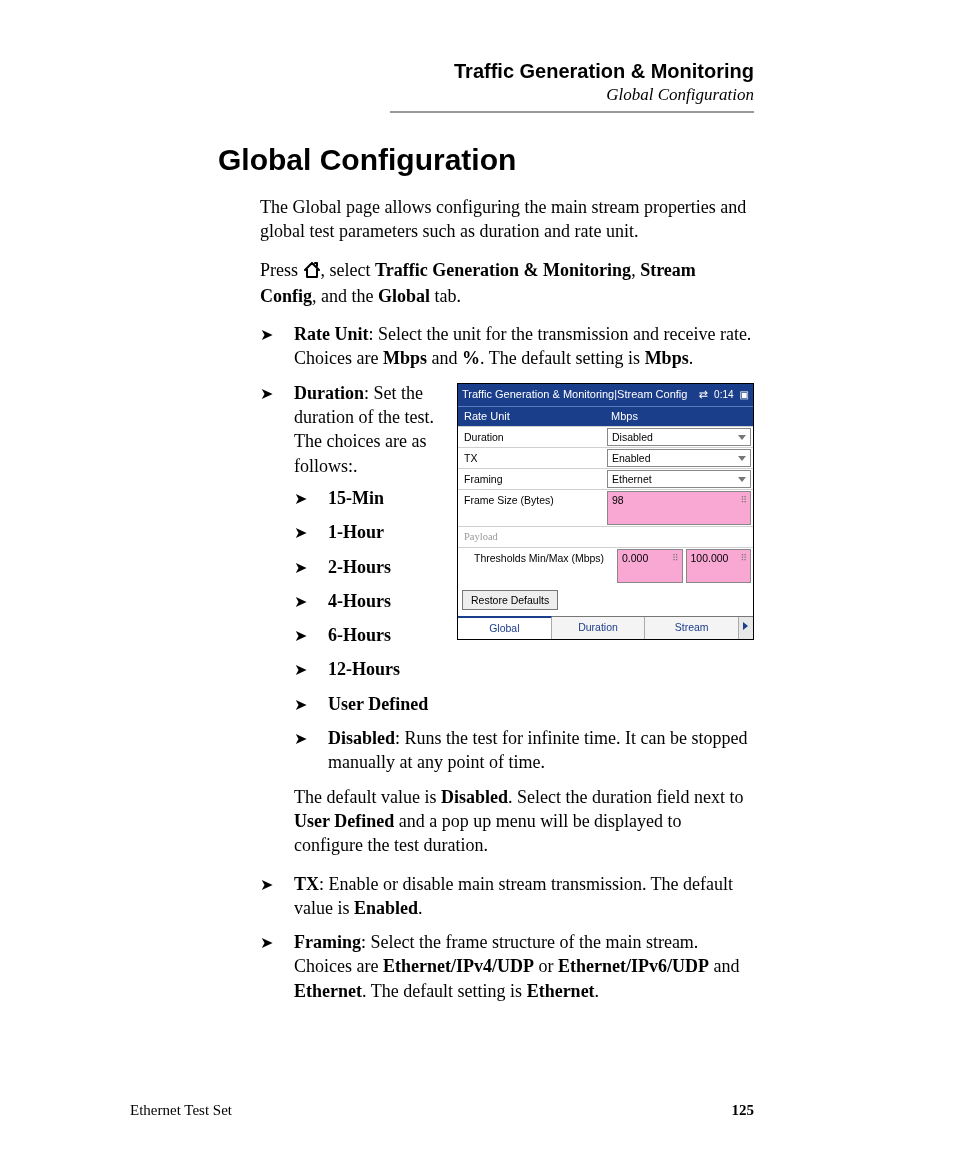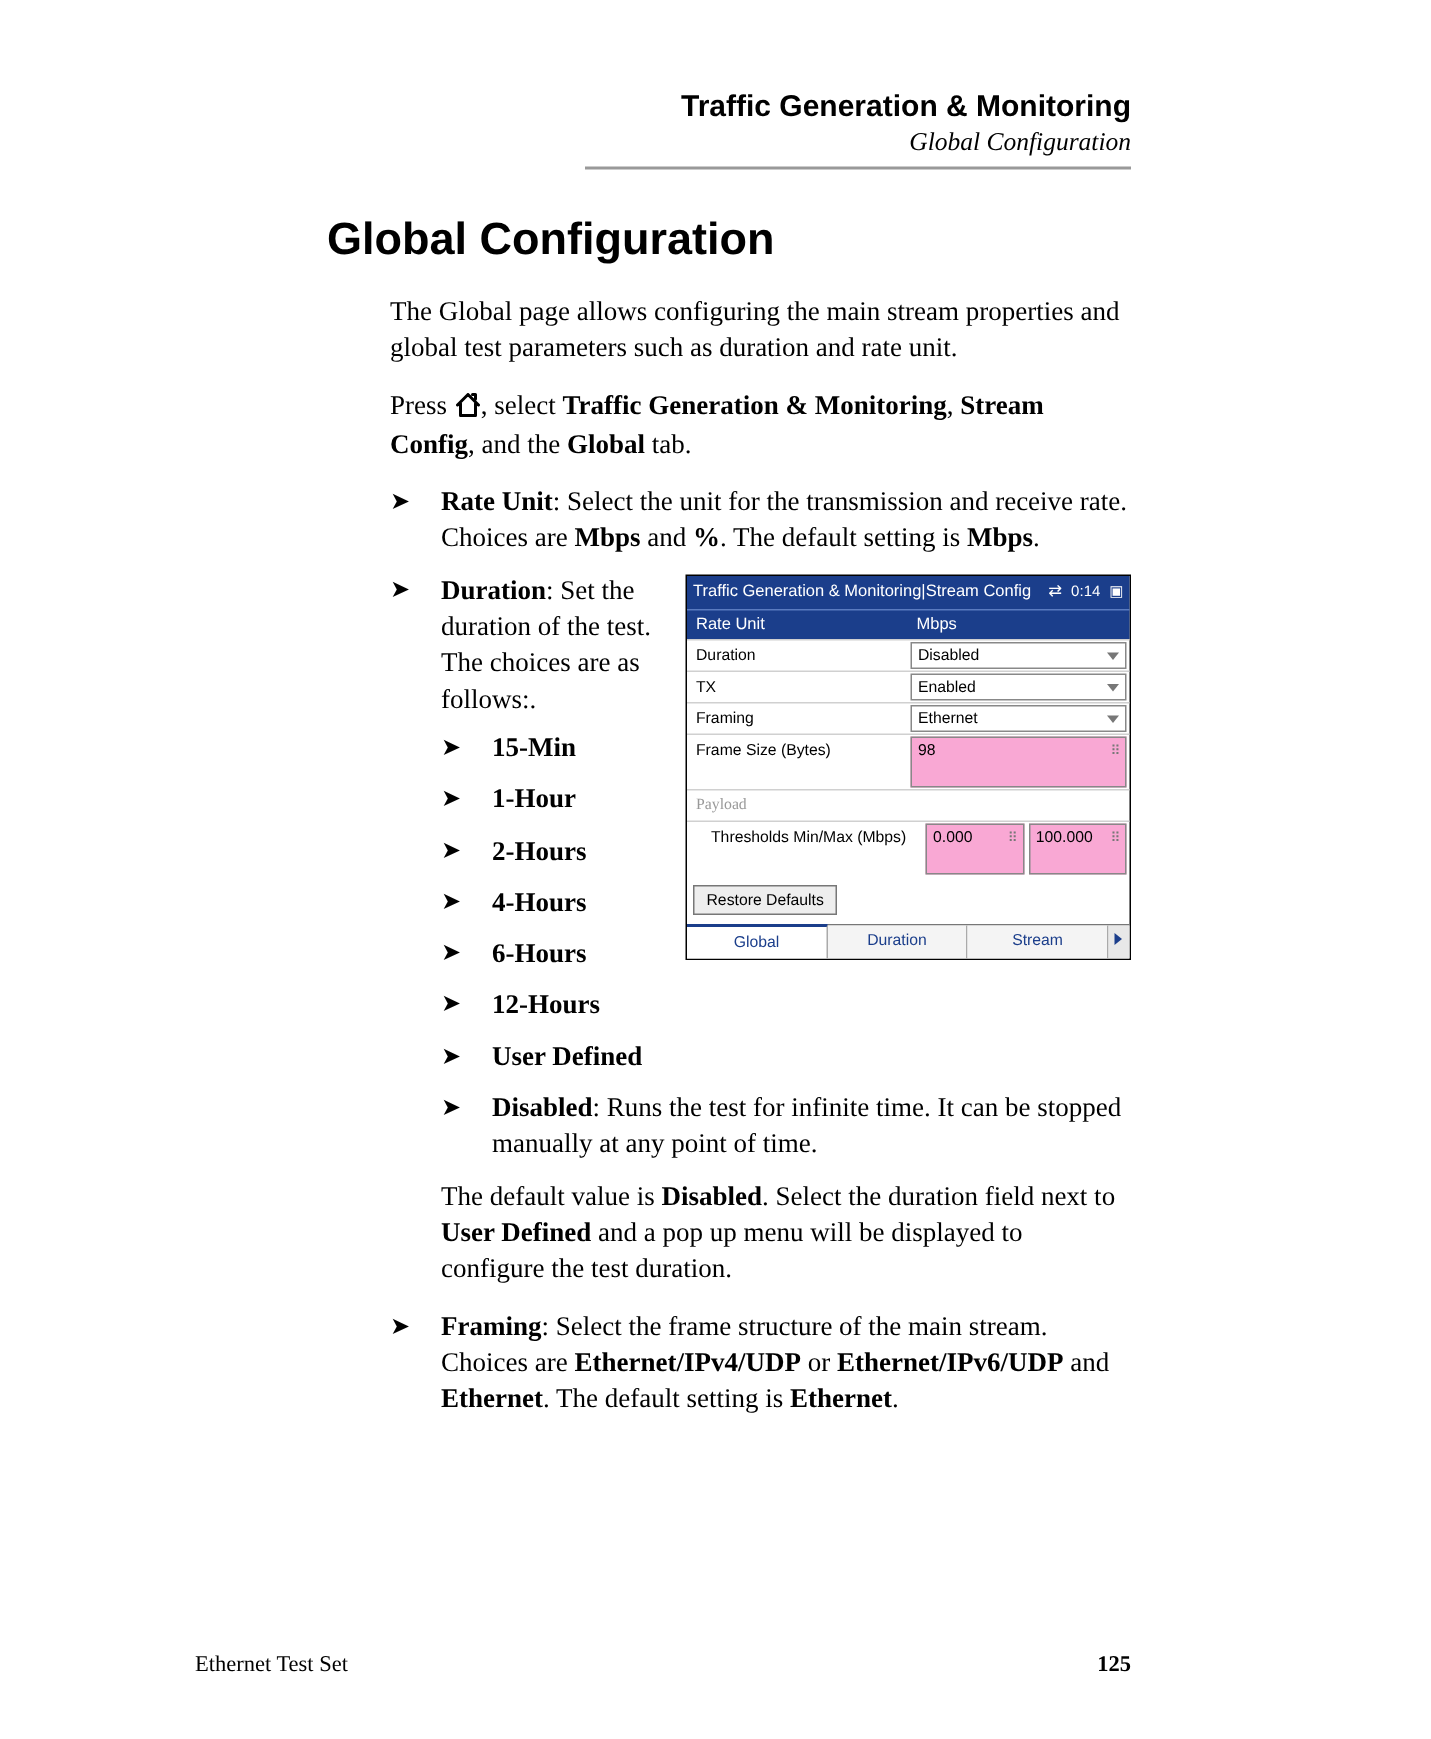--- a/index.html
+++ b/index.html
@@ -254,20 +254,23 @@
             <li>User Defined</li>
             <li class="normal-weight"><span class="b">Disabled</span><span>: Runs the test for infinite time. It can be stopped manually at any point of time.</span></li>
           </ul>
         </div>
 
         <div class="para">
           <span>The default value is </span><span class="b">Disabled</span><span>. Select the duration field next to </span><span class="b">User Defined</span><span> and a pop up menu will be displayed to configure the test duration.</span>
         </div>
       </li>
 
+      <li>
+        <span class="b">TX</span><span>: Enable or disable main stream transmission. The default value is </span><span class="b">Enabled</span><span>.</span>
+      </li>
 
       <li>
         <span class="b">Framing</span><span>: Select the frame structure of the main stream. Choices are </span><span class="b">Ethernet/IPv4/UDP</span><span> or </span><span class="b">Ethernet/IPv6/UDP</span><span> and </span><span class="b">Ethernet</span><span>. The default setting is </span><span class="b">Ethernet</span><span>.</span>
       </li>
     </ul>
   </div>
 
   <div class="footer">
     <span>Ethernet Test Set</span>
     <span class="pg">125</span>

